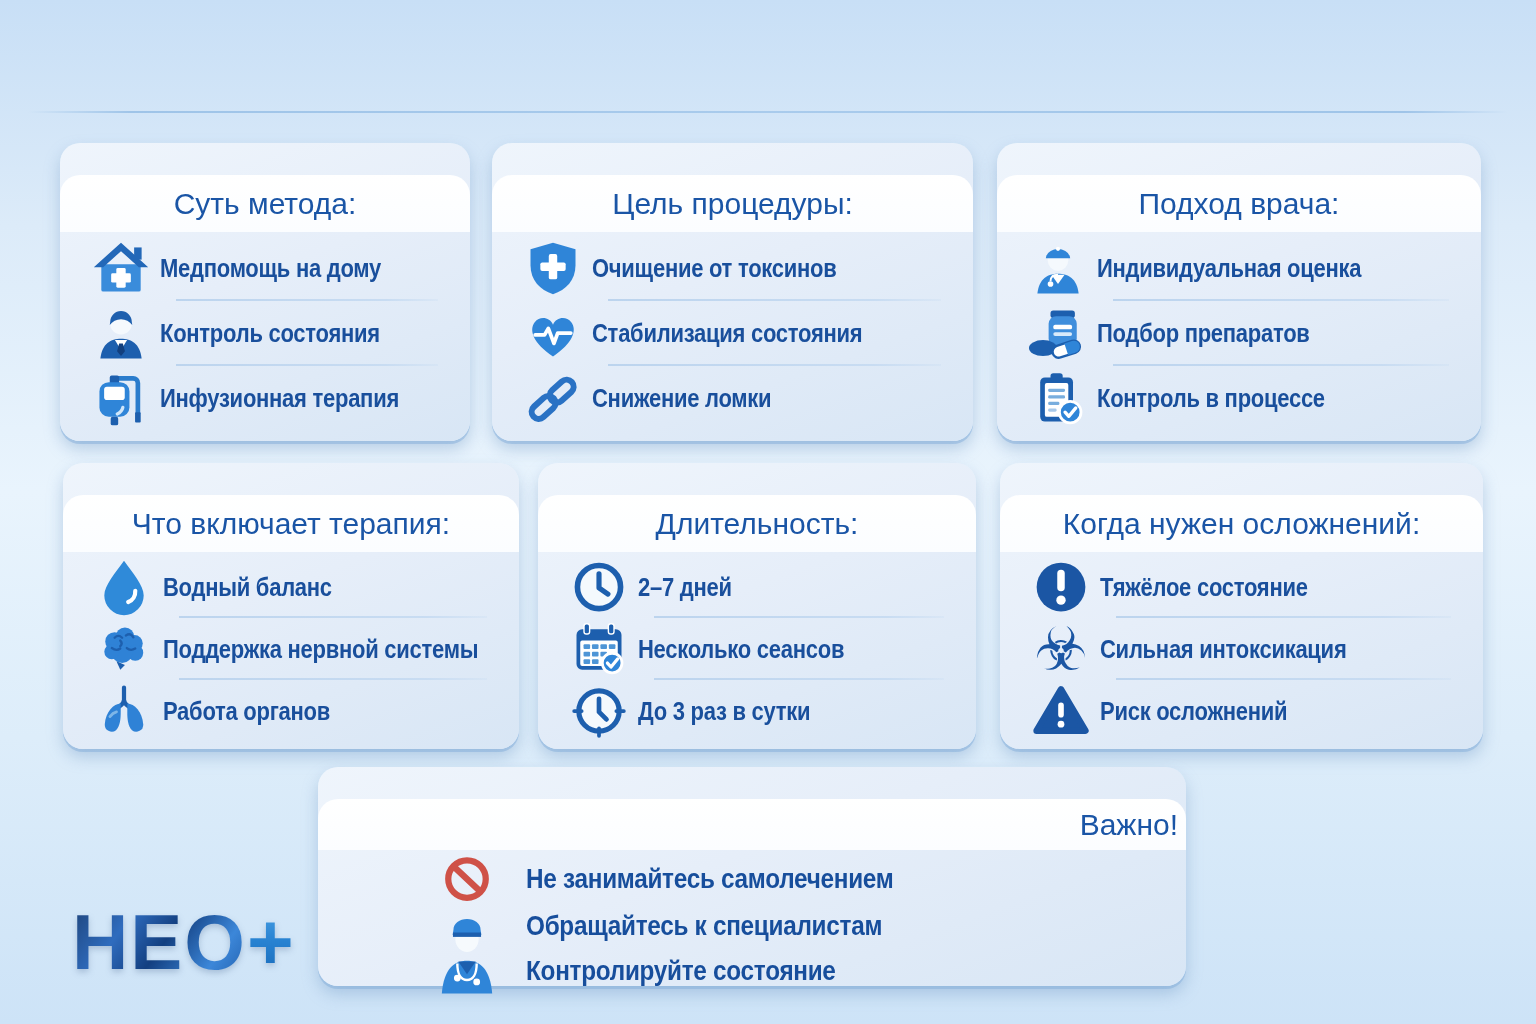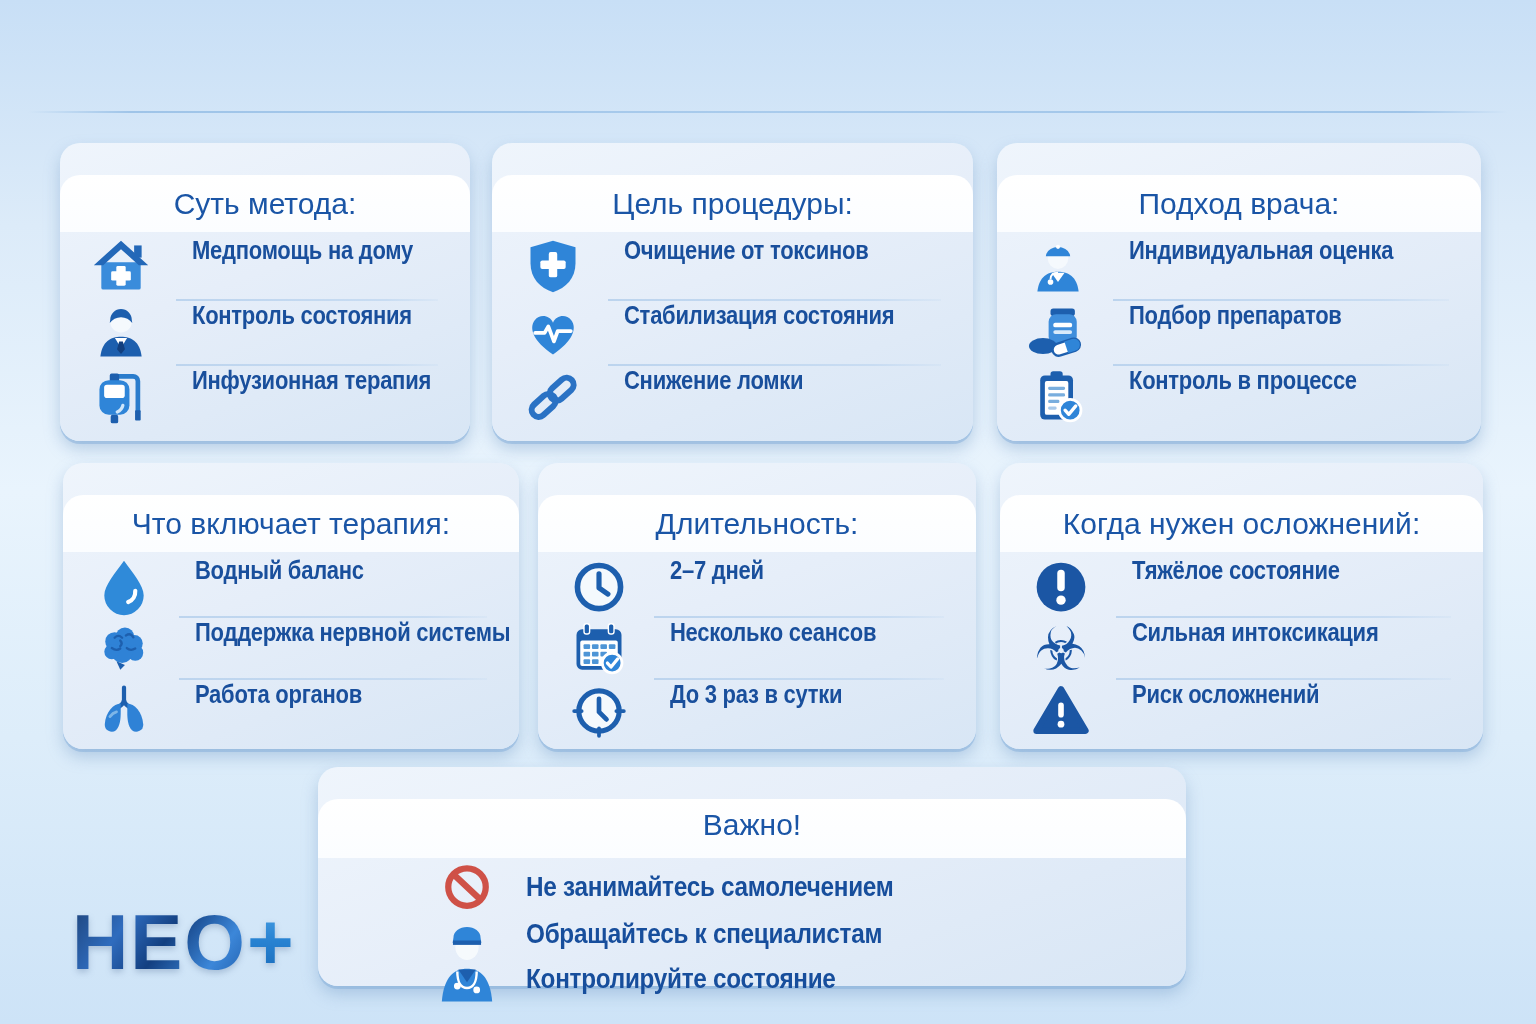--- a/index.html
+++ b/index.html
@@ -31,21 +31,21 @@
     box-shadow:0 8px 16px rgba(110,150,195,.40), 0 3px 0 rgba(150,190,230,.55);
     display:flex; flex-direction:column;
   }
   .card-header {
     background:linear-gradient(180deg,#ffffff 0%,#fbfdff 100%);
     border-radius:20px 20px 0 0;
     padding:12px 8px 11px; text-align:center;
     font-weight:400; font-size:30px; color:#1a55a6;margin-top:32px;
   }
   .card-body { flex:1; display:flex; flex-direction:column; padding:4px 28px 10px 30px; }
-  .item { flex:1; display:flex; gap:40px; position:relative; }
+  .item { flex:1; display:flex; align-items:center; gap:8px; position:relative; }
   .item:not(:last-child)::after {
     content:""; position:absolute; left:86px; right:4px; bottom:0; height:2px;
     background:linear-gradient(90deg,#bcd4ee 0%,#c8dcf2 80%,rgba(190,215,240,.2) 100%);
   }
   .icon-box { width:62px; height:62px; flex:0 0 62px; display:flex; align-items:center; justify-content:center; }
   .item-label {
     display:inline-block; white-space:nowrap;
     font-size:25px; font-weight:700; color:#194f9c; letter-spacing:-0.3px;
     transform:scaleX(.88); transform-origin:left center;
   }
@@ -53,21 +53,21 @@
   
   #card-essence  { left:60px;  top:143px; width:410px; height:298px; }
   #card-goal     { left:492px; top:143px; width:481px; height:298px; }
   #card-approach { left:997px; top:143px; width:484px; height:298px; }
   #card-therapy  { left:63px;  top:463px; width:456px; height:286px; }
   #card-duration { left:538px; top:463px; width:438px; height:286px; }
   #card-hospital { left:1000px;top:463px; width:483px; height:286px; }
   #card-important{ left:318px; top:767px; width:868px; height:219px; }
 
   
-  #card-important .card-header { padding:9px 8px 16px; }
+  #card-important .card-header { padding:9px 8px 8px;text-align:right; }
   .imp-grid {
     flex:1; display:grid; grid-template-columns:70px 1fr; column-gap:24px;
     align-content:space-evenly; align-items:center;
     width:640px; margin:0 auto; padding:4px 0 10px;
   }
   .imp-icon { display:flex; align-items:center; justify-content:center; }
   .imp-label {
     display:inline-block; white-space:nowrap;
     font-size:27px; font-weight:700; color:#174e9c; letter-spacing:-0.3px;
     transform:scaleX(.9); transform-origin:left center;

